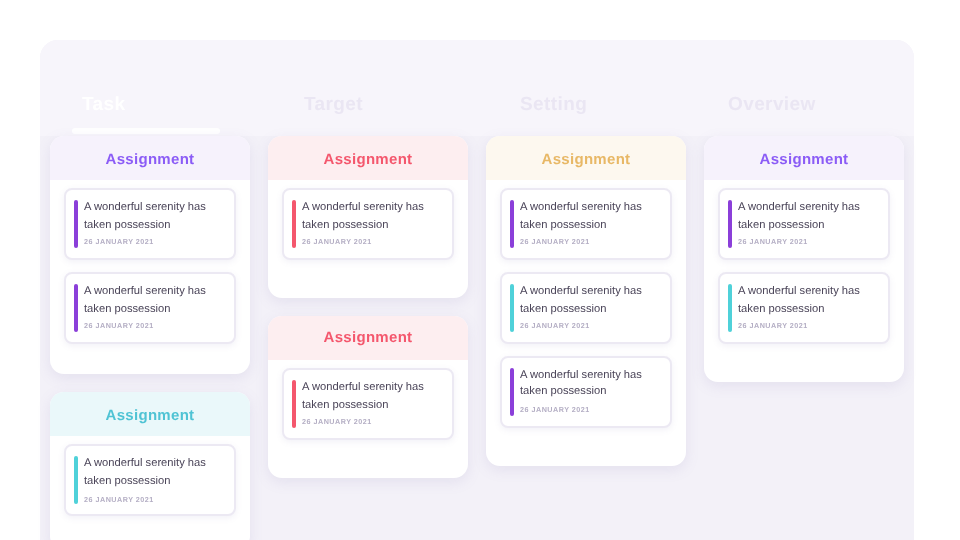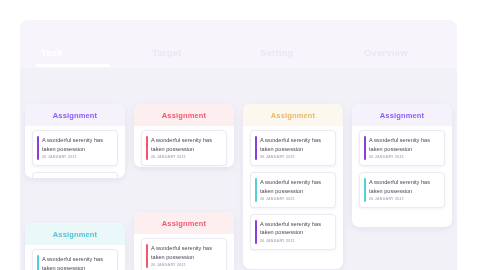--- a/index.html
+++ b/index.html
@@ -86,21 +86,20 @@
     gap: 9px;
   }
 
   
   .group {
     background: #ffffff;
     border-radius: 7px;
     box-shadow: 0 2px 7px rgba(130, 115, 175, 0.13);
     overflow: hidden;
     padding-bottom: 19px;
-    margin-top: 36px;
   }
 
   .group-header {
     height: 22px;
     display: flex;
     align-items: center;
     justify-content: center;
     font-size: 7.5px;
     font-weight: 700;
     letter-spacing: 0.15px;

